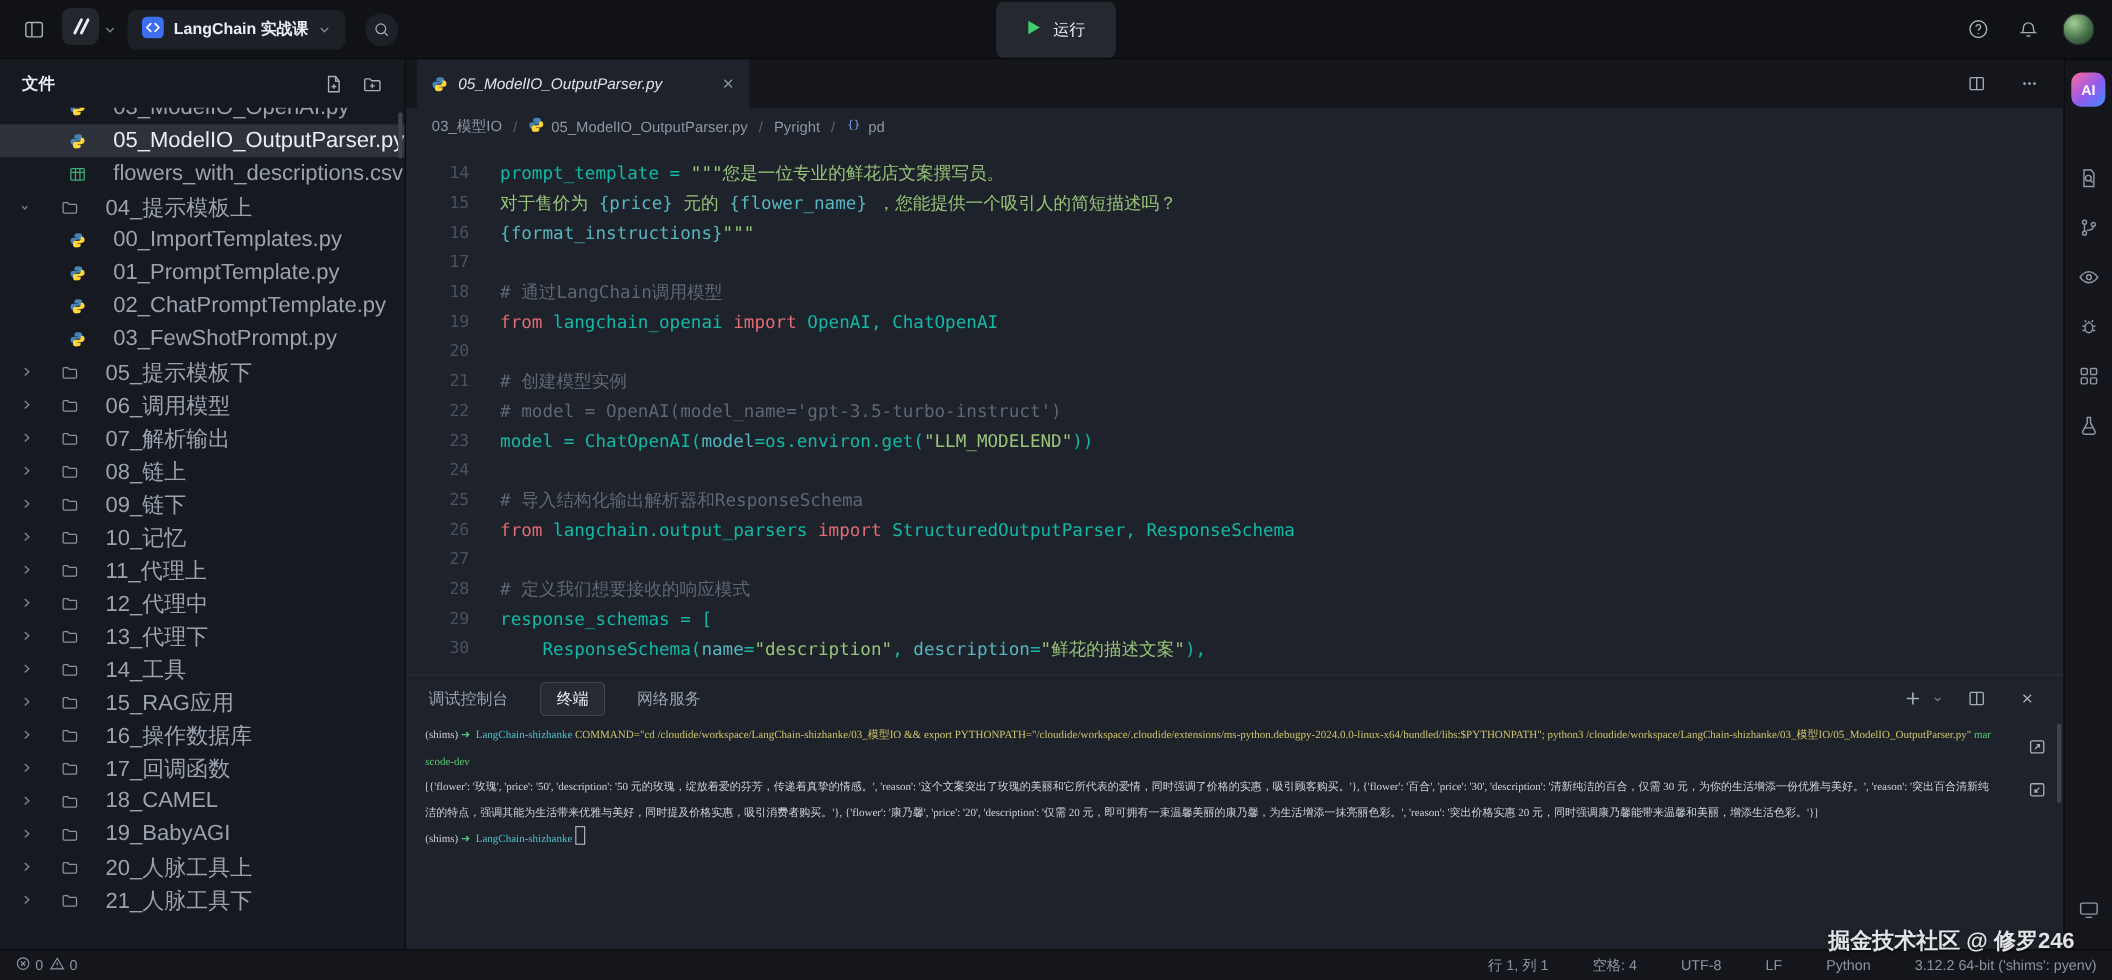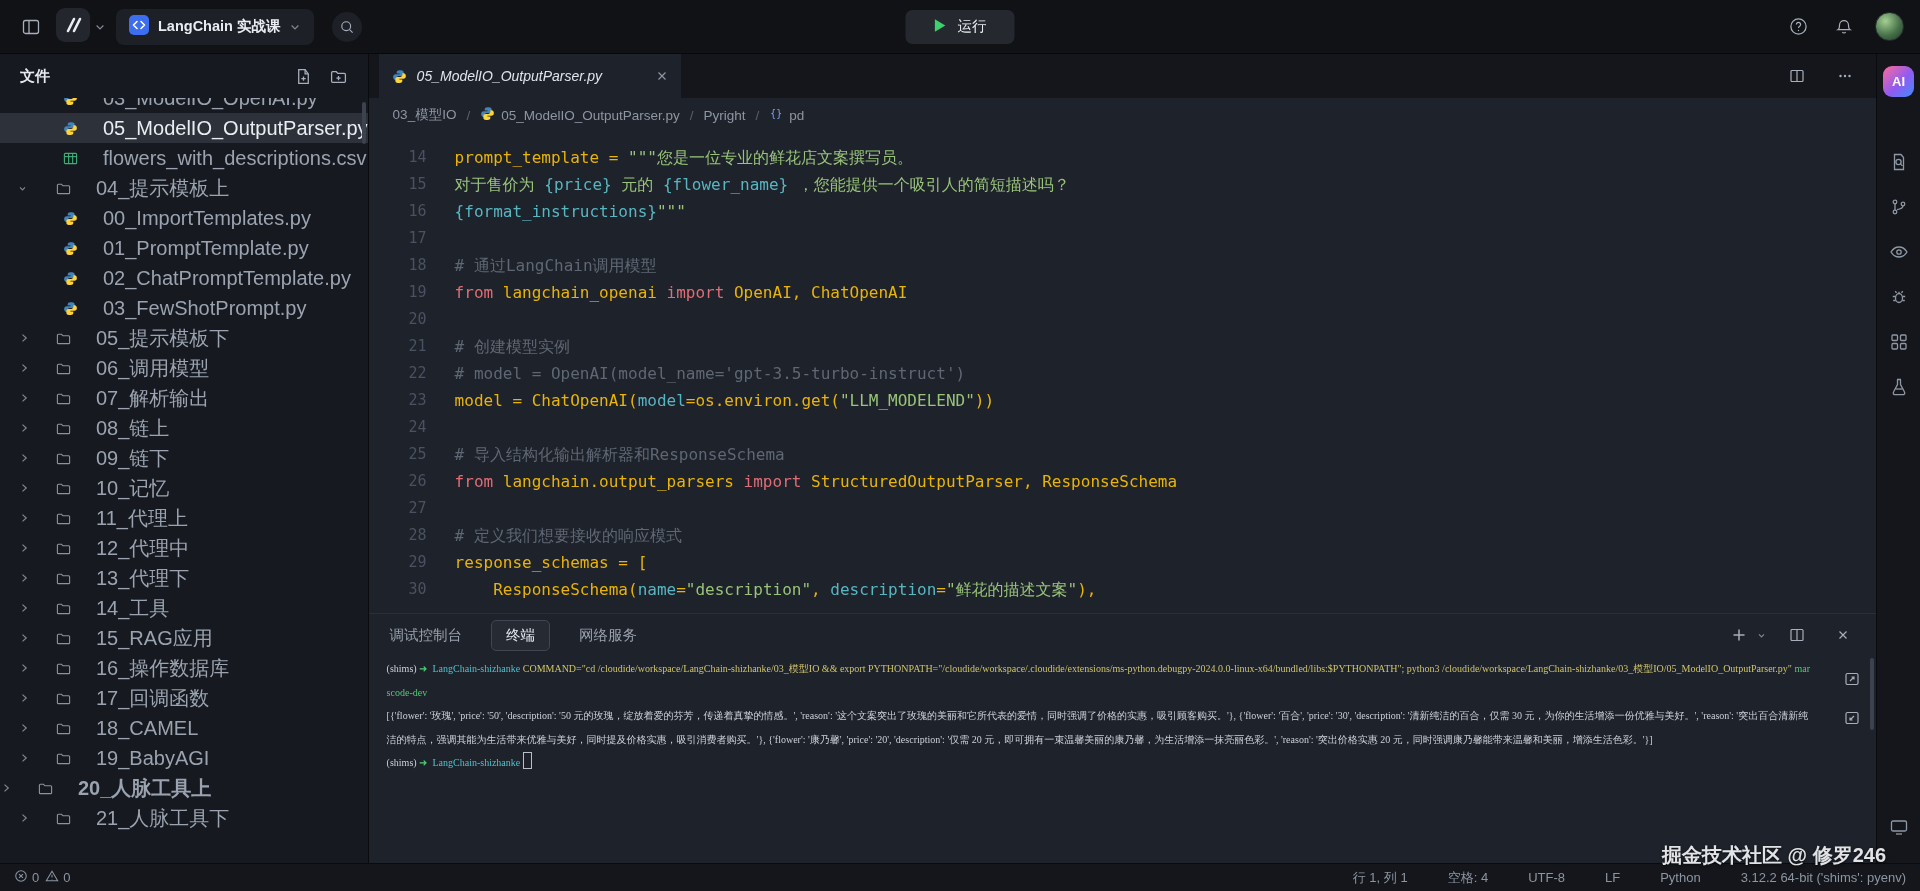--- a/index.html
+++ b/index.html
@@ -10,21 +10,21 @@
 
 
 .topbar{flex:0 0 54px;display:flex;align-items:center;background:#101216;padding:0 16px;position:relative;border-bottom:1px solid #07080b}
 .tb-left{display:flex;align-items:center;gap:10px}
 .icon-btn{background:none;border:none;color:#a7afbb;width:30px;height:30px;display:flex;align-items:center;justify-content:center;cursor:pointer}
 .logo-wrap{display:flex;align-items:center;gap:4px}
 .chev{color:#7f8896;display:flex;align-items:center}
 .project-badge{display:flex;align-items:center;gap:9px;background:#1d2027;border-radius:8px;height:36px;padding:0 13px;color:#e9ecf2;font-size:14.5px;font-weight:700;cursor:pointer}
 .circle-btn{width:30px;height:30px;border-radius:50%;background:#1d2027;border:none;color:#a7afbb;display:flex;align-items:center;justify-content:center;margin-left:8px;cursor:pointer}
 .tb-center{position:absolute;left:50%;top:50%;transform:translate(-50%,-50%)}
-.run-btn{display:flex;align-items:center;gap:11px;background:#25282f;border:none;border-radius:7px;height:34px;padding:0 28px;color:#e9ecf2;font-size:14.5px;cursor:pointer}
+.run-btn{display:flex;align-items:center;gap:11px;background:#25282f;border:none;border-radius:7px;height:51px;padding:0 28px;color:#e9ecf2;font-size:14.5px;cursor:pointer}
 .tb-right{margin-left:auto;display:flex;align-items:center;gap:16px;color:#a7afbb}
 .avatar{width:29px;height:29px;border-radius:50%;background:radial-gradient(circle at 35% 30%,#a4cf92,#48724a 55%,#203a25);border:1px solid #2a2e35;cursor:pointer}
 
 
 .main{flex:1;display:flex;min-height:0}
 
 
 .sidebar{flex:0 0 334px;background:#16191f;border-right:1px solid #0a0b0e;display:flex;flex-direction:column;position:relative}
 .sb-head{flex:0 0 44px;display:flex;align-items:center;padding:0 18px 0 20px}
 .sb-title{color:#e7eaf0;font-size:15px;font-weight:700}
@@ -44,21 +44,21 @@
 .tab{width:302px;background:#1e222a;display:flex;align-items:center;gap:9px;padding:0 12px;color:#e0e4eb;font-size:14px;font-style:italic;cursor:pointer}
 .tab .close{margin-left:auto;color:#8d96a3;display:flex}
 .tab-actions{position:absolute;right:16px;top:0;height:44px;display:flex;align-items:center;gap:18px;color:#9aa3af}
 .breadcrumbs{flex:0 0 34px;display:flex;align-items:center;gap:10px;padding-left:24px;color:#8d96a3;font-size:13.5px}
 .bc-item{display:flex;align-items:center;gap:6px;cursor:pointer}
 .bc-sep{color:#59616e}
 .code-area{flex:1;overflow:hidden;padding-top:12px;font-family:"DejaVu Sans Mono","Liberation Mono",monospace;font-size:16px;line-height:27px}
 .cline{display:flex;white-space:pre}
 .ln{flex:0 0 58px;text-align:right;color:#4a5261;font-size:15px;user-select:none}
 .lc{padding-left:28px}
-.tk-w{color:#eab308}.tk-g{color:#98c379}.tk-c{color:#5e6773}.tk-r{color:#e06c75}.tk-b{color:#56b6c2}
+.tk-w{color:#14b8a6}.tk-g{color:#98c379}.tk-c{color:#5e6773}.tk-r{color:#e06c75}.tk-b{color:#56b6c2}
 
 
 .panel{flex:0 0 250px;border-top:1px solid #2a2f38;display:flex;flex-direction:column;position:relative}
 .panel-head{flex:0 0 42px;display:flex;align-items:center;padding:0 18px;gap:26px}
 .ptab{background:none;border:1px solid transparent;color:#98a1ad;font-size:14.5px;cursor:pointer;padding:5px 2px}
 .ptab.active{background:#262b33;border-color:#3f4651;border-radius:5px;color:#e9ecf2;padding:5px 14px}
 .panel-actions{margin-left:auto;display:flex;align-items:center;gap:16px;color:#9aa3af}
 .pa-group{display:flex;align-items:center;gap:3px}
 .terminal{flex:1;overflow:hidden;padding:1px 64px 0 18px;font-family:Liberation Serif, serif;font-size:10px;line-height:23.5px}
 .tline{white-space:pre-wrap;word-break:break-all;color:#ccd2da}
@@ -440,21 +440,21 @@
                 <path d="M6 3.5 L11 8 L6 12.5"></path>
               </svg>
             </span>
             <span class="ticon">
               <svg width="15" height="15" viewBox="0 0 16 16" fill="none" stroke="#8a93a1" stroke-width="1.2">
                 <path d="M1.5 4.5c0-.6.4-1 1-1h3.4l1.5 1.6h6.1c.6 0 1 .4 1 1v6.4c0 .6-.4 1-1 1H2.5c-.6 0-1-.4-1-1z"></path>
               </svg>
             </span>
             <span class="tlabel">19_BabyAGI</span>
           </div>
-          <div class="tree-row" style=" font-weight: bold;">
+          <div class="tree-row" style="padding-left: 18px;">
             <span class="chev">
               <svg width="12" height="12" viewBox="0 0 16 16" fill="none" stroke="currentColor" stroke-width="1.6">
                 <path d="M6 3.5 L11 8 L6 12.5"></path>
               </svg>
             </span>
             <span class="ticon">
               <svg width="15" height="15" viewBox="0 0 16 16" fill="none" stroke="#8a93a1" stroke-width="1.2">
                 <path d="M1.5 4.5c0-.6.4-1 1-1h3.4l1.5 1.6h6.1c.6 0 1 .4 1 1v6.4c0 .6-.4 1-1 1H2.5c-.6 0-1-.4-1-1z"></path>
               </svg>
             </span>

